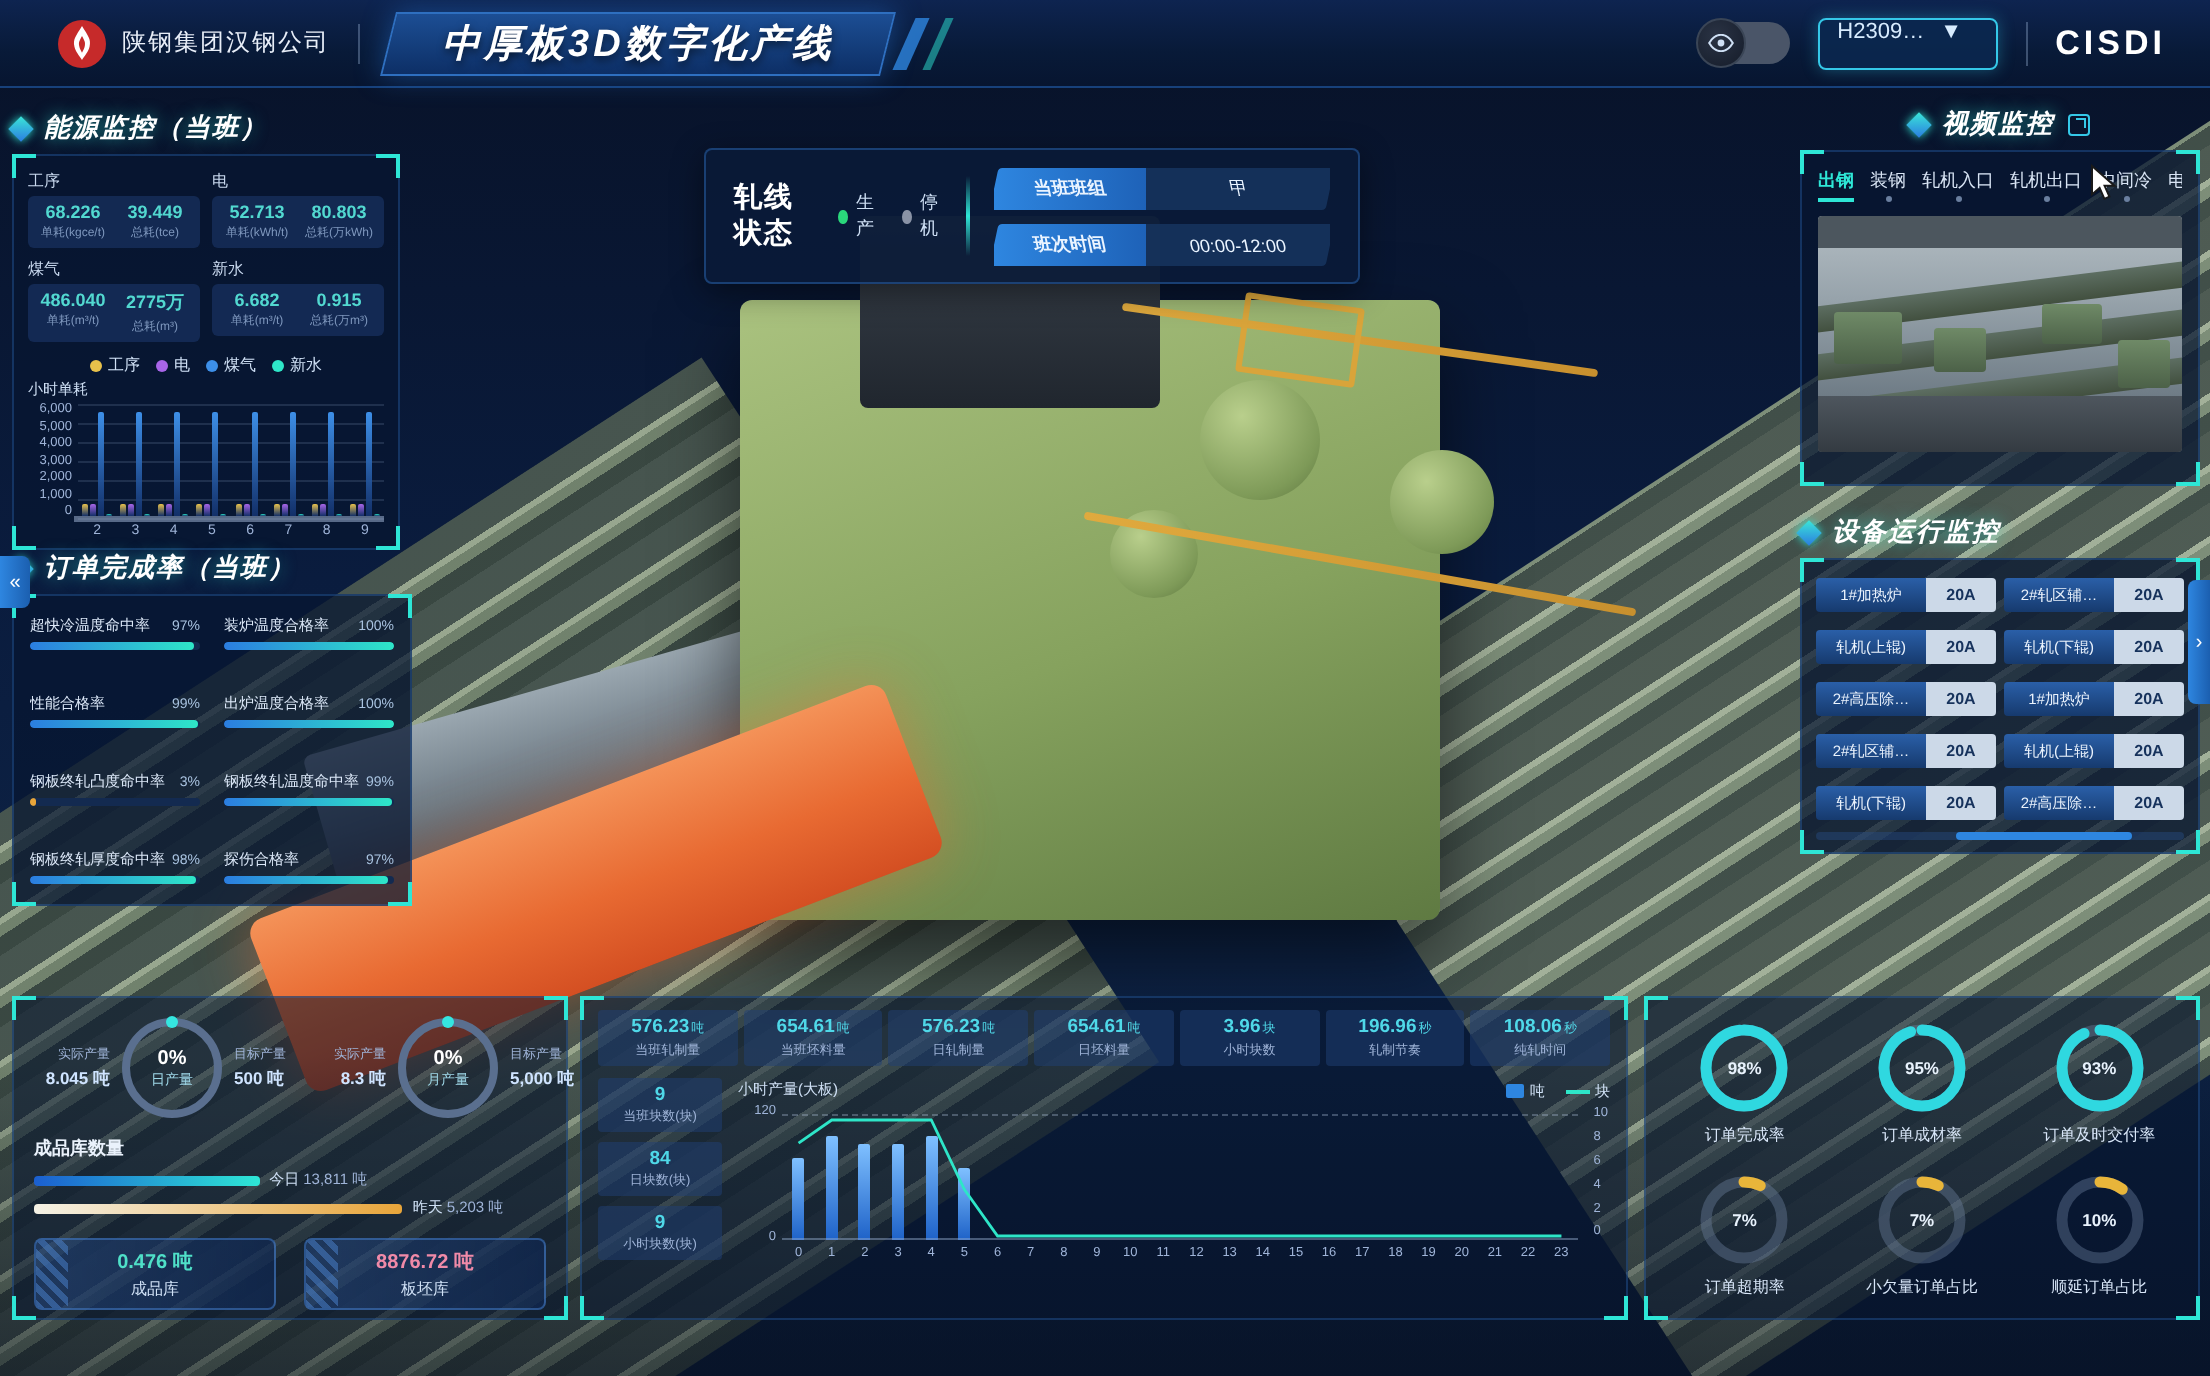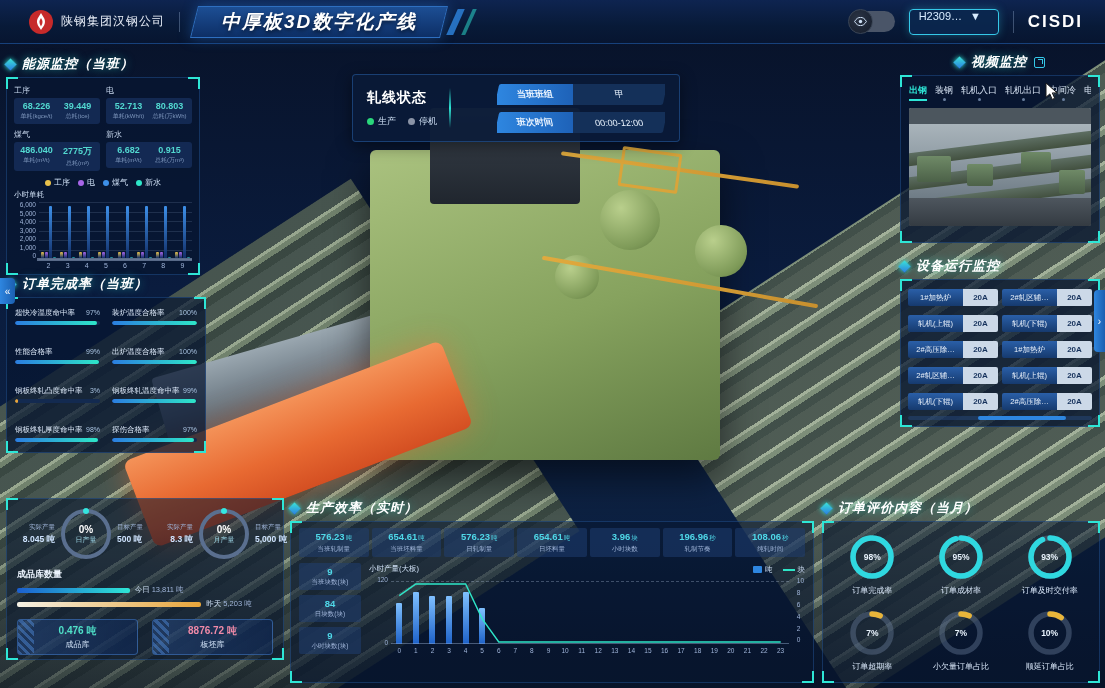--- a/index.html
+++ b/index.html
@@ -122,21 +122,21 @@
   background:linear-gradient(90deg,#2e86e0,#1b5fb0);border-radius:0 4px 4px 0;color:#fff;
   font-size:10px;display:flex;align-items:center;justify-content:center}
 .edge-tab-right{position:absolute;left:1094px;top:290px;width:11px;height:62px;z-index:45;
   background:linear-gradient(90deg,#2e86e0,#1b5fb0);border-radius:4px 0 0 4px;color:#fff;
   font-size:10px;display:flex;align-items:center;justify-content:center}
 
 
 #p-linestatus{left:352px;top:74px;width:328px;height:68px;z-index:42;
   background:rgba(9,26,56,.88);border:1px solid rgba(46,110,190,.45);border-radius:4px;
   box-shadow:0 4px 16px rgba(0,0,0,.45);display:flex;align-items:center;padding:0 14px;gap:12px}
-.ls-left{display:flex;flex-direction:column;gap:8px}
+.ls-left{display:flex;flex-direction:row;gap:8px}
 .ls-title{font-size:14px;font-weight:bold;color:#fff;letter-spacing:1px}
 .ls-legend{display:flex;gap:12px}
 .ls-leg{display:flex;align-items:center;gap:4px;font-size:9px;color:#cfe0f5}
 .ls-dot{width:7px;height:7px;border-radius:50%}
 .ls-div{width:2px;height:40px;background:linear-gradient(180deg,transparent,#2ee6d6,transparent)}
 .ls-right{display:flex;flex-direction:column;gap:7px;margin-left:auto}
 .badge{display:flex;height:21px;transform:skewX(-12deg);overflow:hidden;border-radius:2px}
 .badge .b-l{width:76px;background:linear-gradient(90deg,#2e86e0,#1e62b8);display:flex;
   align-items:center;justify-content:center}
 .badge .b-r{width:92px;background:rgba(22,53,95,.85);display:flex;align-items:center;justify-content:center}
@@ -741,24 +741,20 @@
         </div>
         <div class="inv-card">
           <span class="ic-val pink">8876.72 吨</span>
           <span class="ic-lab">板坯库</span>
         </div>
       </div>
     </div>
   </div>
 
   <div class="panel" id="p-eff">
-    <div class="p-hdr">
-        <span class="dmd"></span>
-      <span class="p-title">生产效率（实时）</span>
-      </div>
     <div class="frame glass">
       <div id="eff-cards">
           <div class="eff-card">
             <div class="ec-v">576.23<span class="ec-u">吨</span></div>
             <div class="ec-l">当班轧制量</div>
           </div>
           <div class="eff-card">
             <div class="ec-v">654.61<span class="ec-u">吨</span></div>
             <div class="ec-l">当班坯料量</div>
           </div>
@@ -928,24 +924,20 @@
               <span>21</span>
               <span>22</span>
               <span>23</span>
             </div>
         </div>
       </div>
     </div>
   </div>
 
   <div class="panel" id="p-orders">
-    <div class="p-hdr">
-        <span class="dmd"></span>
-      <span class="p-title">订单评价内容（当月）</span>
-      </div>
     <div class="frame glass">
       <div id="order-donuts">
           <div class="donut-cell">
             <div class="donutwrap"><svg width="50" height="50" viewBox="0 0 50 50">
                 <circle cx="25" cy="25" r="19" fill="none" stroke="rgba(110,130,160,.4)" stroke-width="5.5"></circle>
                 <circle cx="25" cy="25" r="19" fill="none" stroke="#2fd8e0" stroke-width="5.5" stroke-linecap="round" stroke-dasharray="117.0 119.4" transform="rotate(-90 25 25)"></circle>
               </svg><span class="donut-val">98%</span></div>
             <div class="donut-lab">订单完成率</div>
           </div>
           <div class="donut-cell">

